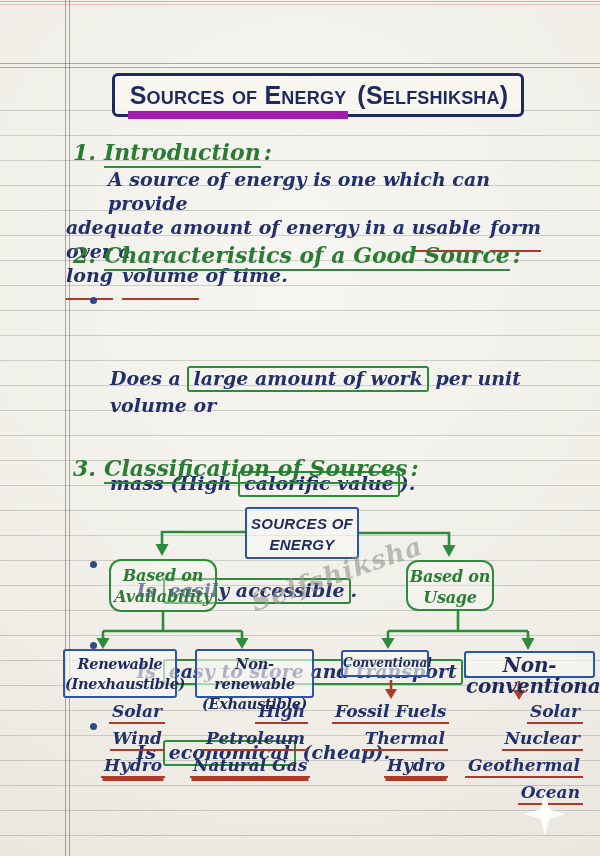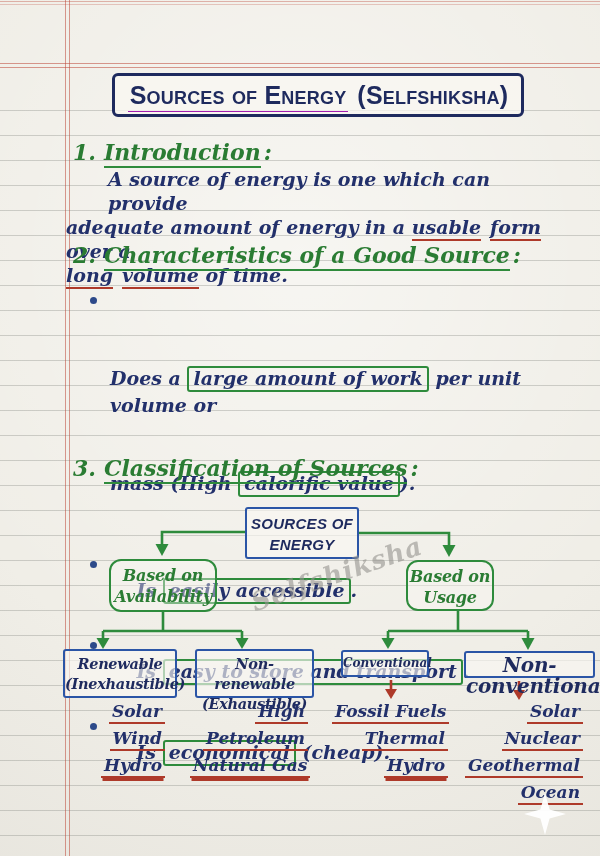--- a/index.html
+++ b/index.html
@@ -19,34 +19,34 @@
   
   .hand{font-style:italic;font-weight:bold;color:#22306b;}
   .seg{white-space:pre-wrap;}
 
   
   .title-box{position:absolute;left:112px;top:73px;width:412px;height:44px;
     border:3.5px solid #1e2a5e;border-radius:6px;background:rgba(249,247,242,.75);
     display:flex;align-items:center;justify-content:center;white-space:nowrap;}
   .title-text{font-family:"Liberation Sans", sans-serif;font-variant:small-caps;
     font-weight:bold;color:#1e2a5e;font-size:25px;letter-spacing:.2px;}
-  .title-main{border-bottom:1px solid #a21caf;padding:0 2px 2px;}
+  .title-main{border-bottom:8px solid #a21caf;padding:0 2px 2px;}
   .title-suffix{margin-left:9px;}
 
   
   .sec-h{position:absolute;font-size:22px;font-style:italic;font-weight:bold;color:#2a7c33;white-space:nowrap;}
   .sec-h .num{margin-right:8px;}
   .sec-h .gu{border-bottom:2.5px solid #2f8b3c;padding-bottom:1px;}
   .sec-h .colon{margin-left:3px;}
 
   
   .para{position:absolute;left:66px;top:167px;width:482px;font-size:19px;line-height:24px;}
   .para .line{white-space:pre-wrap;}
   .indent{padding-left:42px;}
-  .ru{border-bottom:2.5px solid #ae3a2a;padding-bottom:1px;}
+  .ru{border-bottom:2.5px solid #ae3a2a;padding-bottom:12px;}
   .gap{margin-left:9px;}
 
   
   .bullets{position:absolute;left:88px;top:287px;width:480px;font-size:19px;line-height:26px;}
   .bullet{position:relative;padding-left:22px;margin-bottom:2px;white-space:pre-wrap;}
   .dot{position:absolute;left:2px;top:10px;width:7px;height:7px;border-radius:50%;background:#2d4a8a;}
   .gbox{display:inline-block;border:2px solid #2e8b3c;border-radius:3px;padding:0 4px 1px;line-height:21px;}
 
   
   .bluebox{position:absolute;border:2.5px solid #2b55a6;border-radius:3px;

